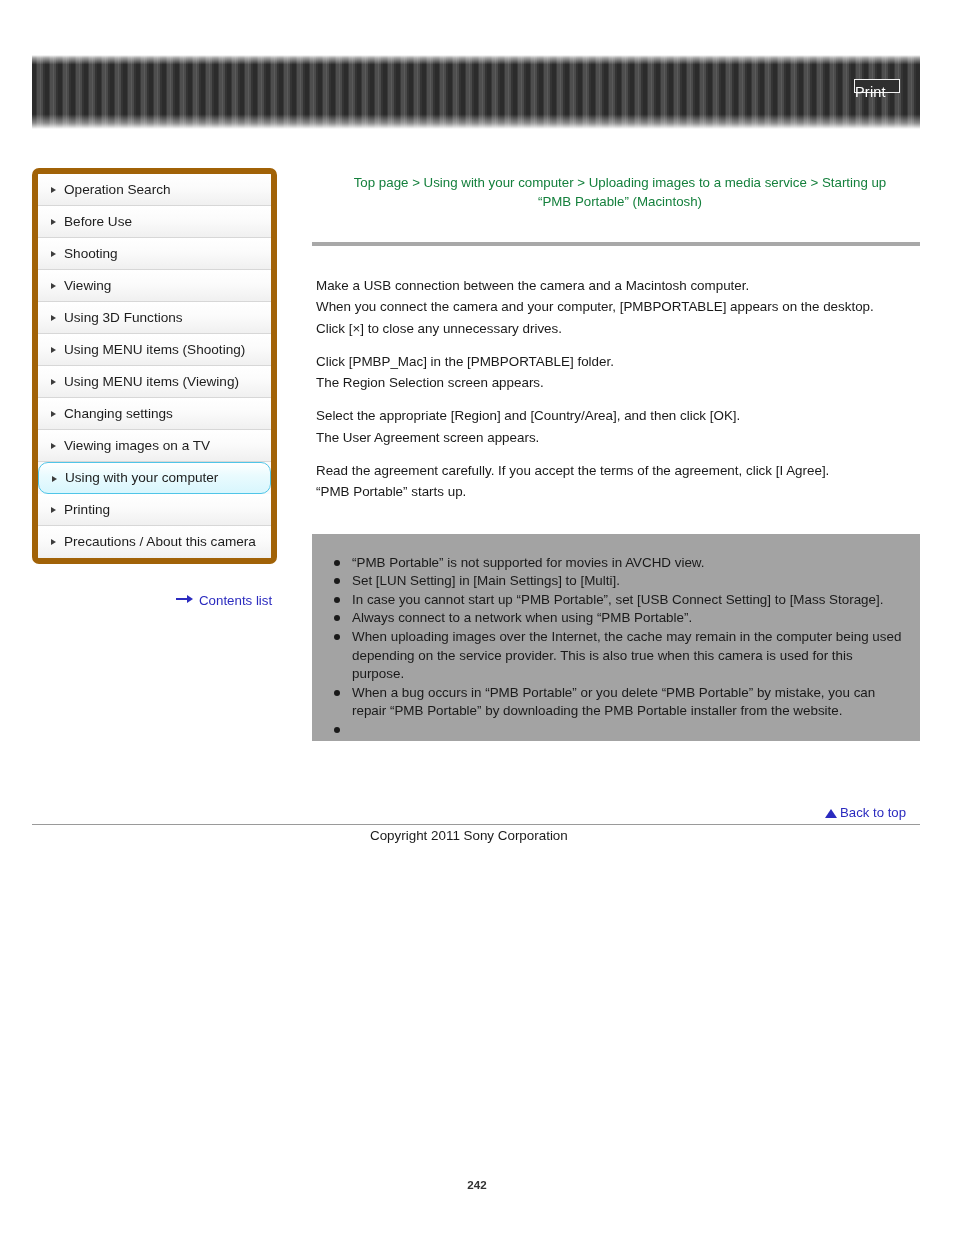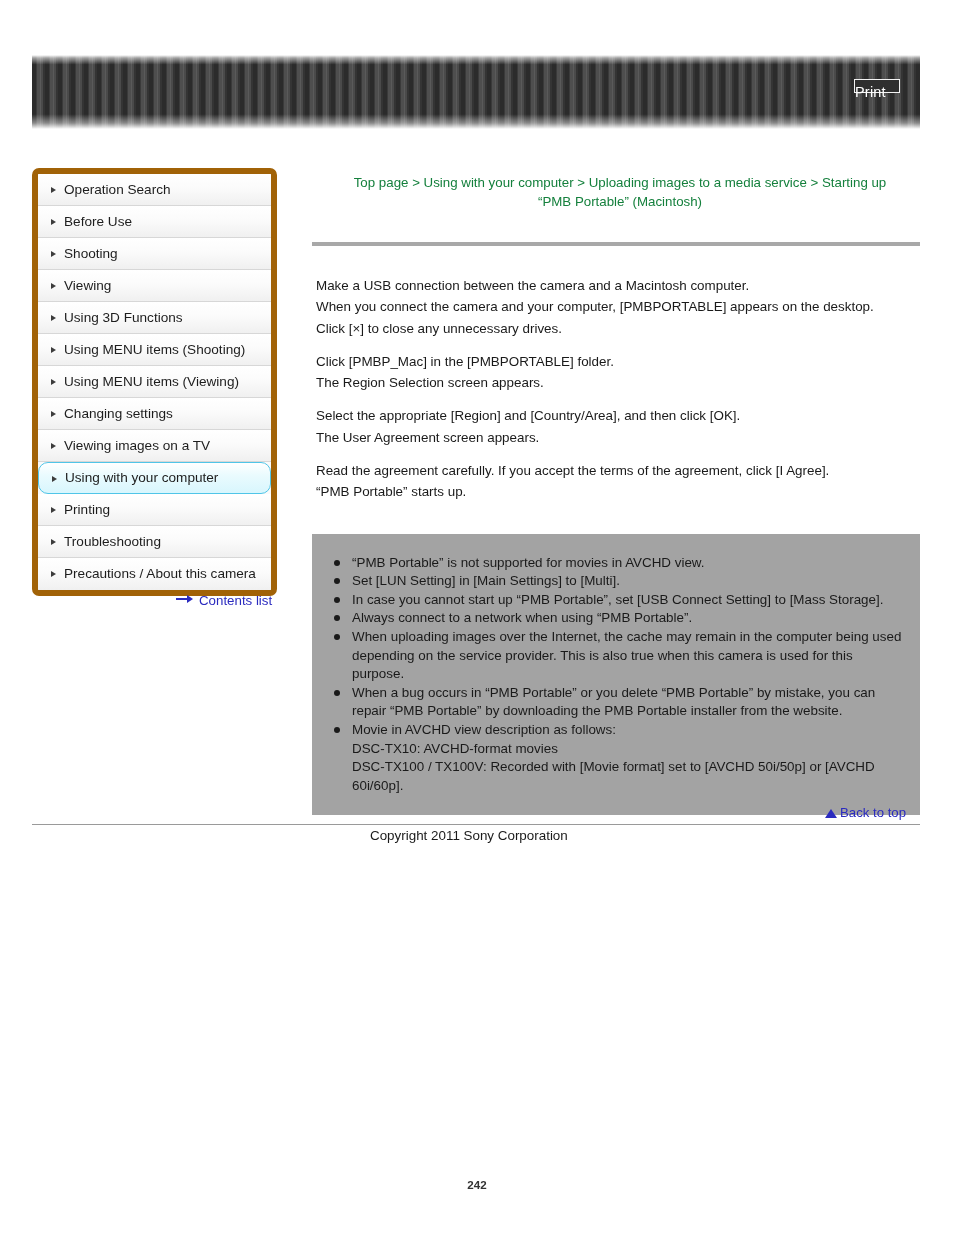--- a/index.html
+++ b/index.html
@@ -244,21 +244,20 @@
     <div class="nav-item"><span class="tri"></span><span>Before Use</span></div>
     <div class="nav-item"><span class="tri"></span><span>Shooting</span></div>
     <div class="nav-item"><span class="tri"></span><span>Viewing</span></div>
     <div class="nav-item"><span class="tri"></span><span>Using 3D Functions</span></div>
     <div class="nav-item"><span class="tri"></span><span>Using MENU items (Shooting)</span></div>
     <div class="nav-item"><span class="tri"></span><span>Using MENU items (Viewing)</span></div>
     <div class="nav-item"><span class="tri"></span><span>Changing settings</span></div>
     <div class="nav-item"><span class="tri"></span><span>Viewing images on a TV</span></div>
     <div class="nav-item selected"><span class="tri"></span><span>Using with your computer</span></div>
     <div class="nav-item"><span class="tri"></span><span>Printing</span></div>
-    <div class="nav-item"><span class="tri"></span><span>Troubleshooting</span></div>
     <div class="nav-item"><span class="tri"></span><span>Precautions / About this camera</span></div>
   </div>
 
 <div class="contents-link">
   <span class="arrow-ico">
     <svg width="18" height="10" viewBox="0 0 18 10">
       <path d="M0 4 L11 4 L11 1 L17 5 L11 9 L11 6 L0 6 Z" fill="#2b2bbf"></path>
     </svg>
   </span><span>Contents list</span>
 </div>
@@ -272,21 +271,21 @@
       <div class="para">Read the agreement carefully. If you accept the terms of the agreement, click [I Agree].<br>“PMB Portable” starts up.</div>
     </div>
   <div class="notes-box">
     <ul class="note-list" id="note-list">
         <li><span class="dot"></span><span>“PMB Portable” is not supported for movies in AVCHD view.</span></li>
         <li><span class="dot"></span><span>Set [LUN Setting] in [Main Settings] to [Multi].</span></li>
         <li><span class="dot"></span><span>In case you cannot start up “PMB Portable”, set [USB Connect Setting] to [Mass Storage].</span></li>
         <li><span class="dot"></span><span>Always connect to a network when using “PMB Portable”.</span></li>
         <li><span class="dot"></span><span>When uploading images over the Internet, the cache may remain in the computer being used depending on the service provider. This is also true when this camera is used for this purpose.</span></li>
         <li><span class="dot"></span><span>When a bug occurs in “PMB Portable” or you delete “PMB Portable” by mistake, you can repair “PMB Portable” by downloading the PMB Portable installer from the website.</span></li>
-        <li><span class="dot"></span><span>Movie in AVCHD view description as follows:<br>DSC-TX10: AVCHD-format movies<br>DSC-TX100 / TX100V: Recorded with [Movie format] set to [AVCHD 50i/50p] or [AVCHD 60i/60p].</span></li>
+        <li><span class="dot"></span></li>
       </ul>
   </div>
 </div>
 
 <div class="back-to-top">
   <span class="up-tri"></span><span>Back to top</span>
 </div>
 <div class="footer-rule"></div>
 <div class="copyright">Copyright 2011 Sony Corporation</div>
 <div class="page-number">242</div>

